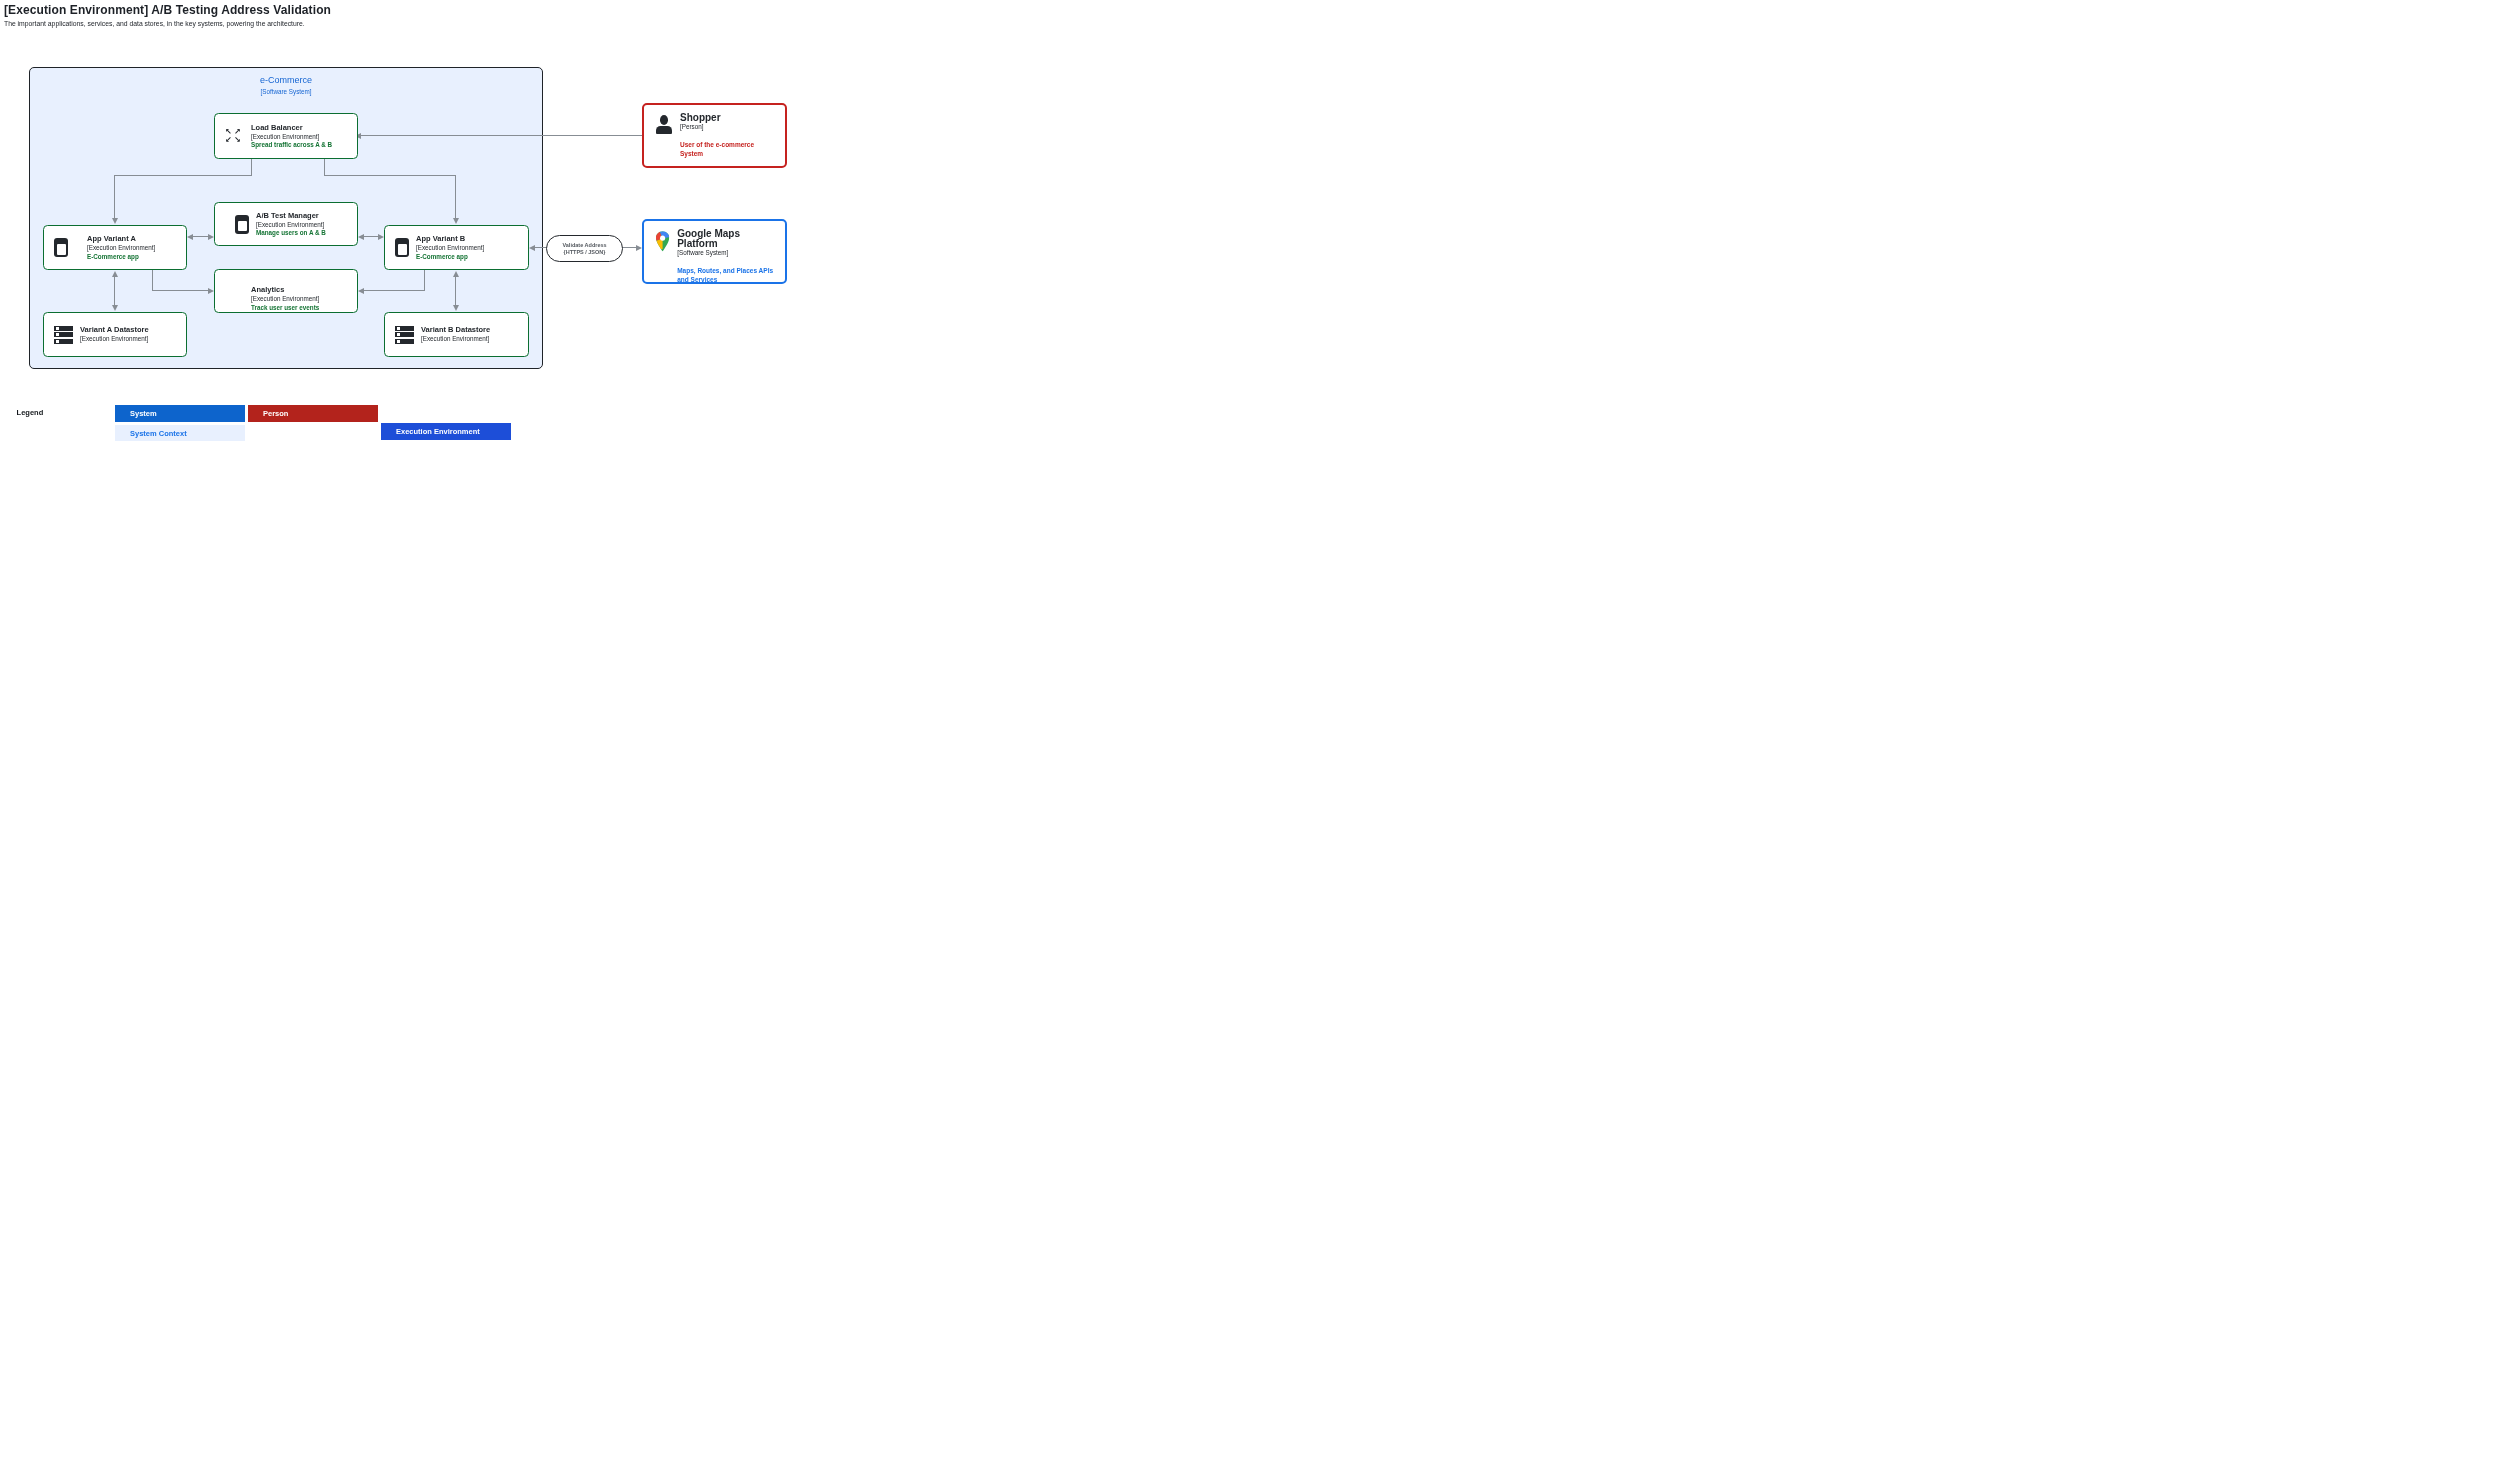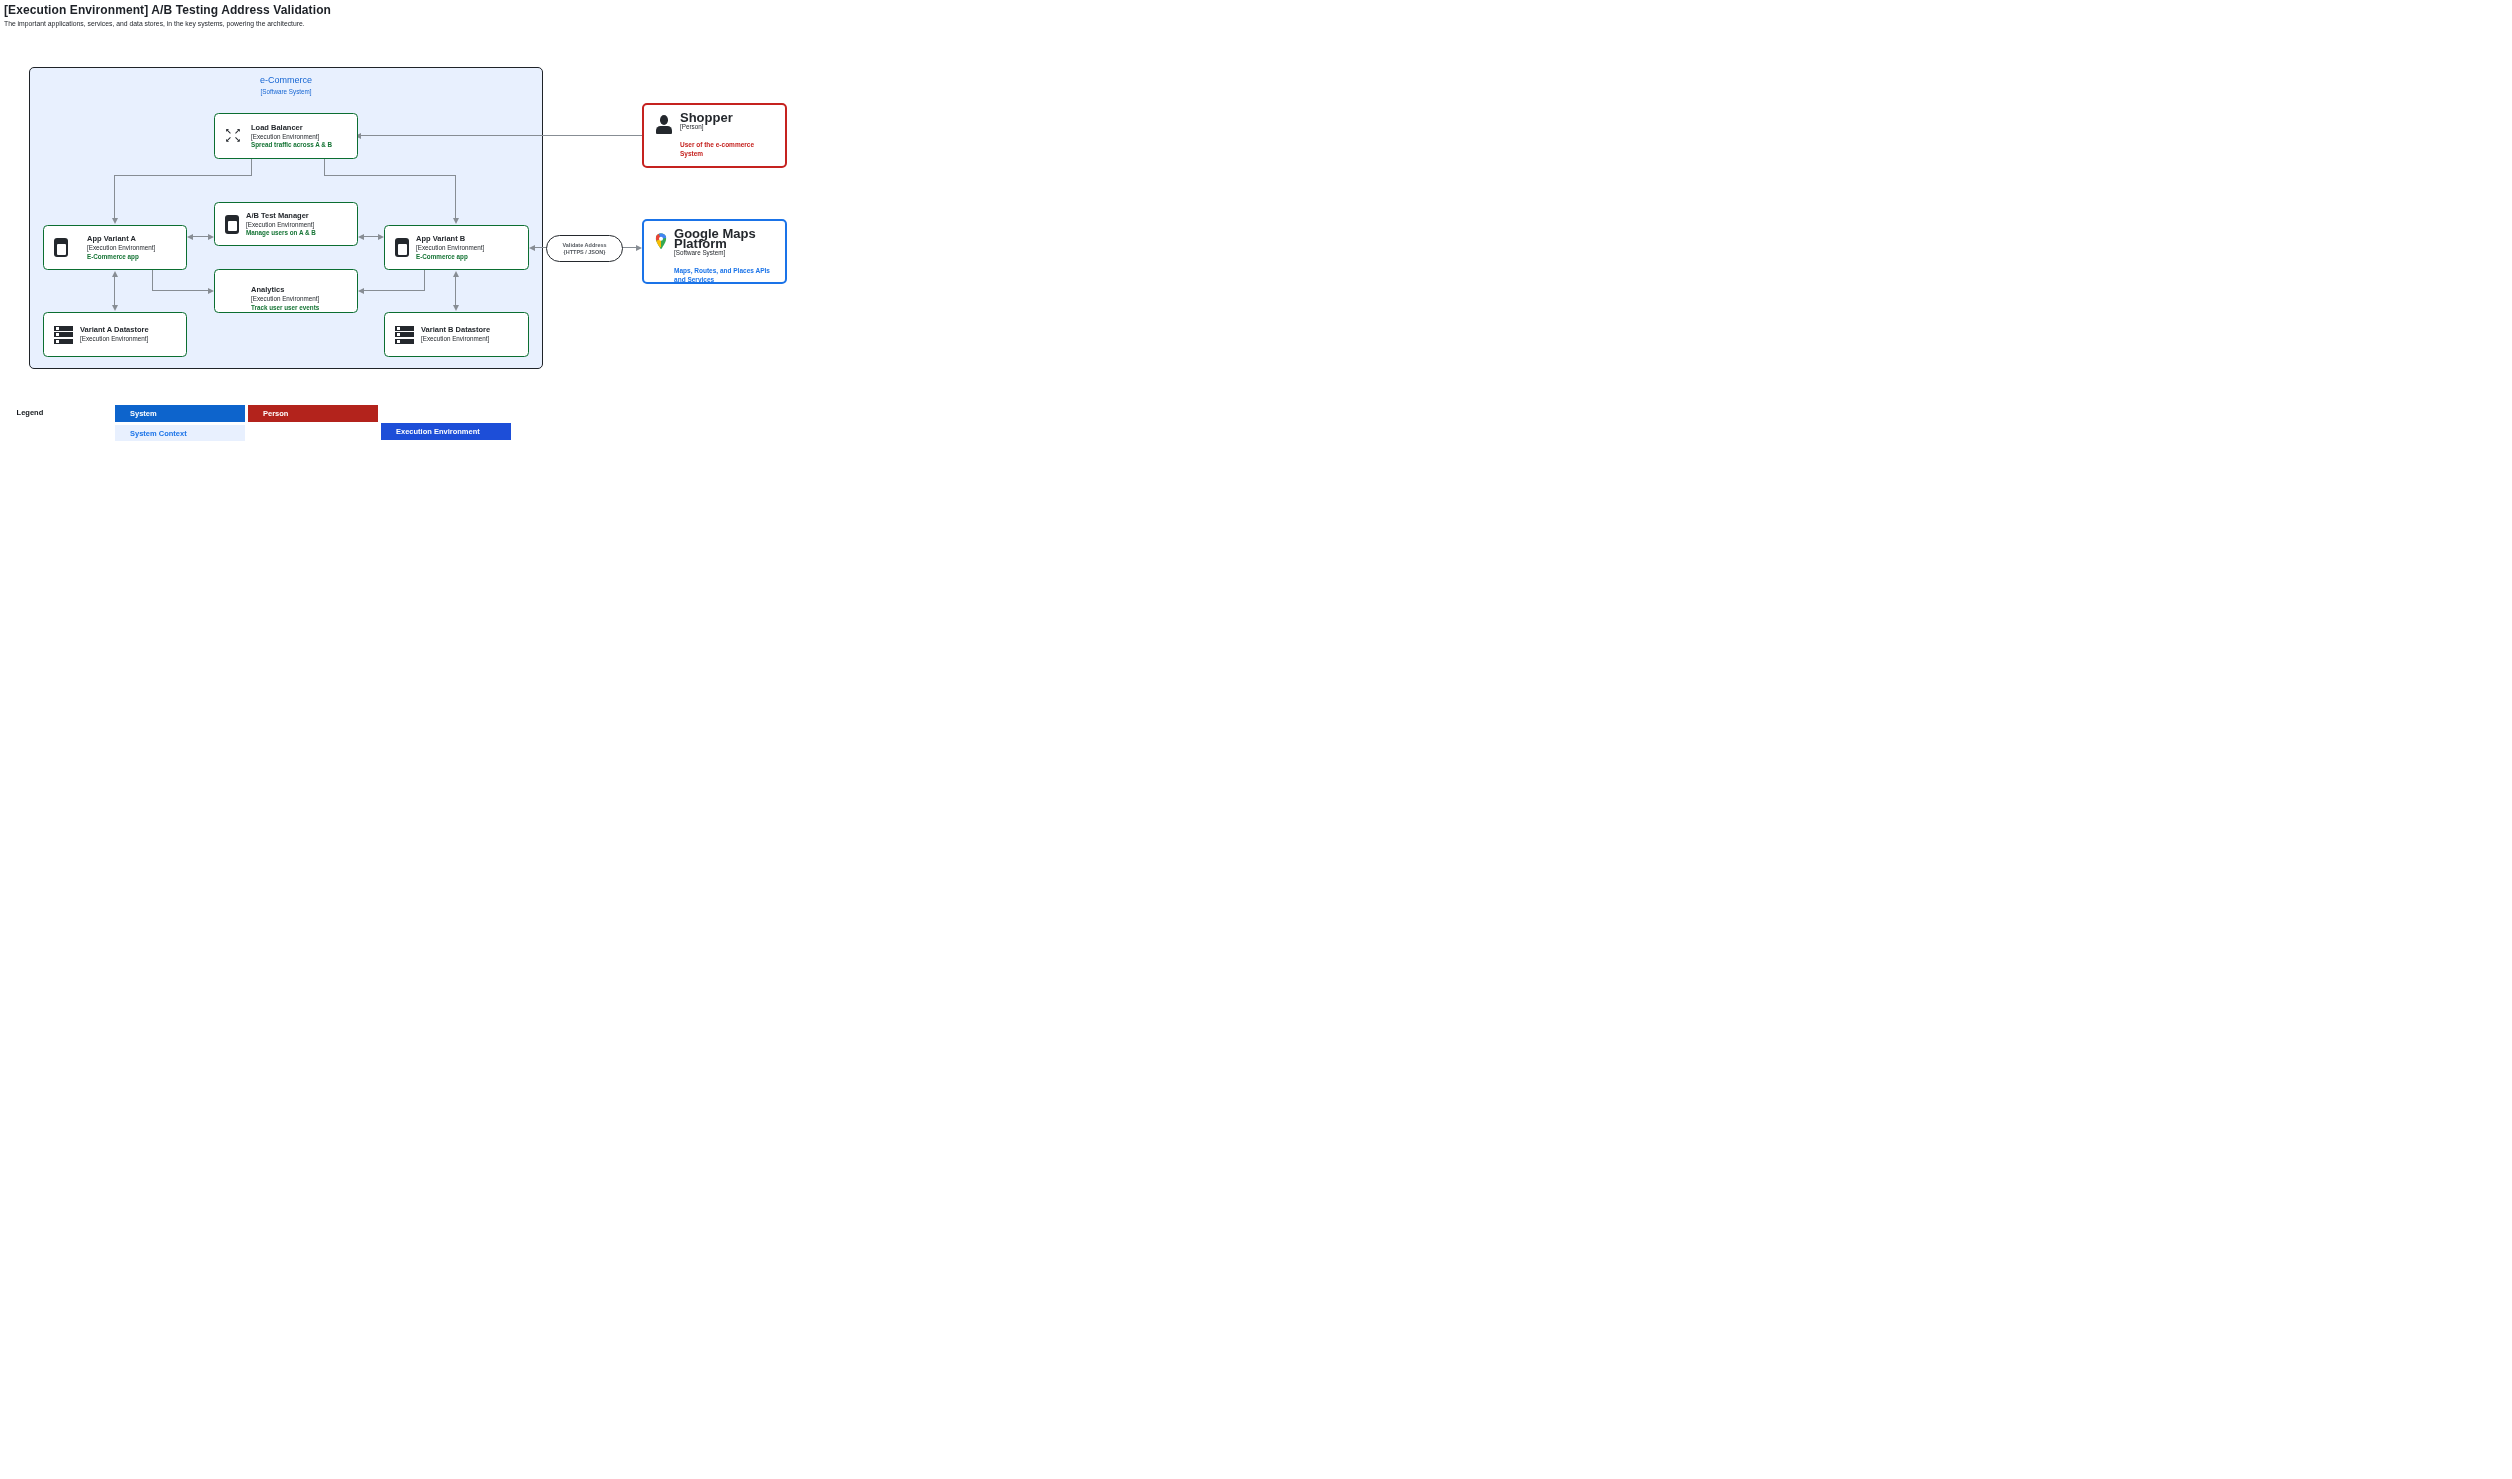--- a/index.html
+++ b/index.html
@@ -16,35 +16,35 @@
   .container-type{position:absolute;left:29px;top:88px;width:514px;text-align:center;font-size:6.3px;font-weight:400;color:#1565d2;}
 
   
   .node{position:absolute;background:#fff;border:1.8px solid #0b6e31;border-radius:4.5px;box-sizing:border-box;display:flex;align-items:center;}
   .node .txt{display:flex;flex-direction:column;justify-content:center;}
   .n-title{font-size:7.5px;font-weight:700;color:#24282d;line-height:10px;}
   .n-type{font-size:6.3px;font-weight:400;color:#24282d;line-height:8.5px;}
   .n-desc{font-size:6.3px;font-weight:700;color:#137333;line-height:8.5px;}
 
   .lb{left:214px;top:113px;width:144px;height:46px;padding-left:10px;}
-  .abtm{left:214px;top:202px;width:144px;height:44px;padding-left:10px;}
+  .abtm{left:214px;top:202px;width:144px;height:44px;padding-left:20px;}
   .appa{left:43px;top:225px;width:144px;height:45px;padding-left:10px;gap:12px;}
   .appb{left:384px;top:225px;width:145px;height:45px;padding-left:10px;}
   .analytics{left:214px;top:269px;width:144px;height:44px;padding-left:36px;align-items:flex-end;}
   .dsa{left:43px;top:312px;width:144px;height:45px;padding-left:10px;}
   .dsb{left:384px;top:312px;width:145px;height:45px;padding-left:10px;}
 
   .icon-gap{margin-right:7px;flex:0 0 auto;}
 
   
   .ext{position:absolute;background:#fff;border-radius:5px;box-sizing:border-box;padding:8px 7px 5px 11px;display:flex;align-items:flex-start;}
   .shopper{left:642px;top:103px;width:145px;height:65px;border:2px solid #c5221f;}
   .gmaps{left:642px;top:219px;width:145px;height:65px;border:2px solid #1a73e8;}
   .ext .txt{display:flex;flex-direction:column;}
-  .ext .n-title{font-size:13px;}
+  .ext .n-title{font-size:10px;}
   .desc-red{font-size:6.5px;font-weight:700;color:#c5221f;line-height:9px;margin-top:8px;}
   .desc-blue{font-size:6.5px;font-weight:700;color:#1a73e8;line-height:9px;margin-top:8px;}
 
   
   .ico-lbal{width:19px;display:grid;grid-template-columns:9px 9px;font-family:"DejaVu Sans",sans-serif;font-weight:700;font-size:8px;line-height:8px;color:#24282d;}
   .ico-app{width:14px;height:19px;background:#24282d;border-radius:3px;position:relative;}
   .ico-app::after{content:"";position:absolute;left:2.5px;right:2.5px;top:6px;bottom:2.5px;background:#fff;border-radius:1px;}
   .ico-ds{width:19px;display:flex;flex-direction:column;gap:1.5px;}
   .ico-ds .bar{width:19px;height:5px;background:#24282d;position:relative;}
   .ico-ds .bar::after{content:"";position:absolute;left:2px;top:1px;width:3px;height:3px;background:#fff;}

